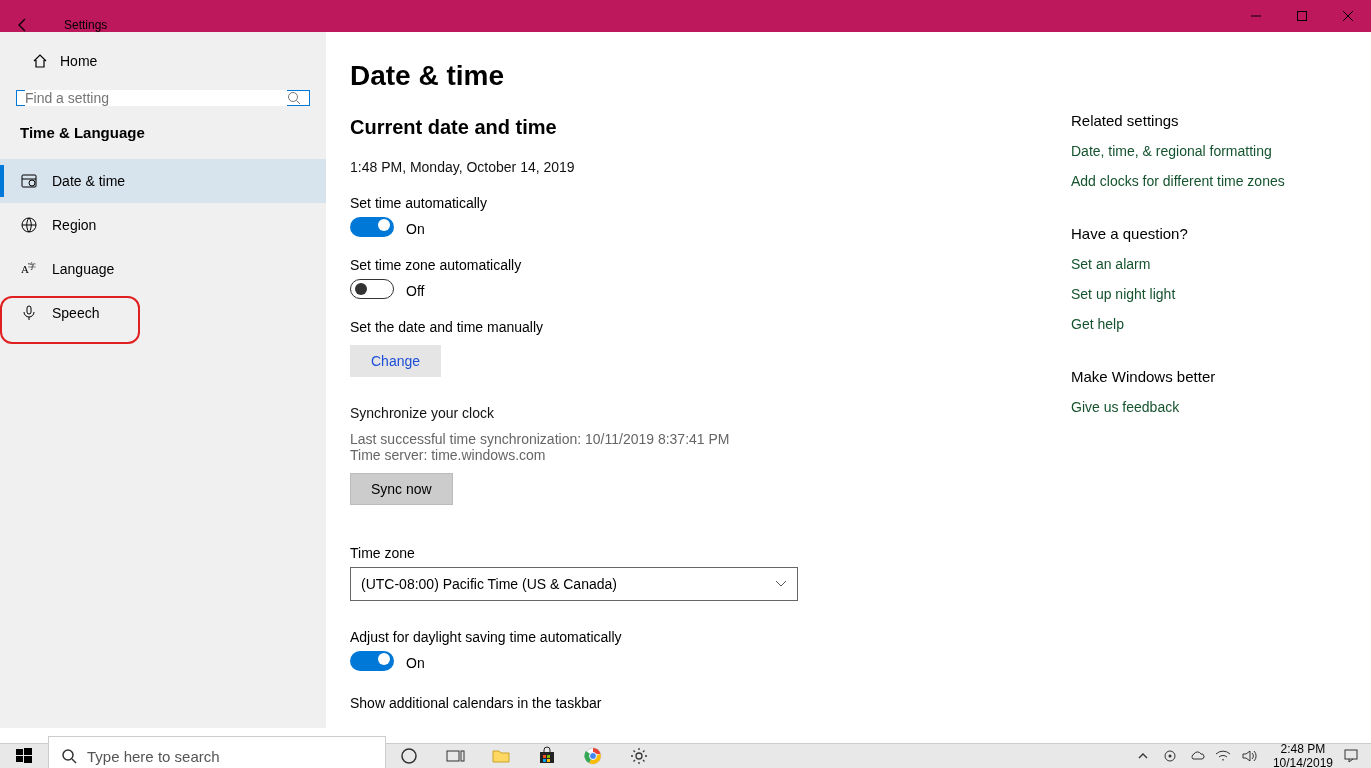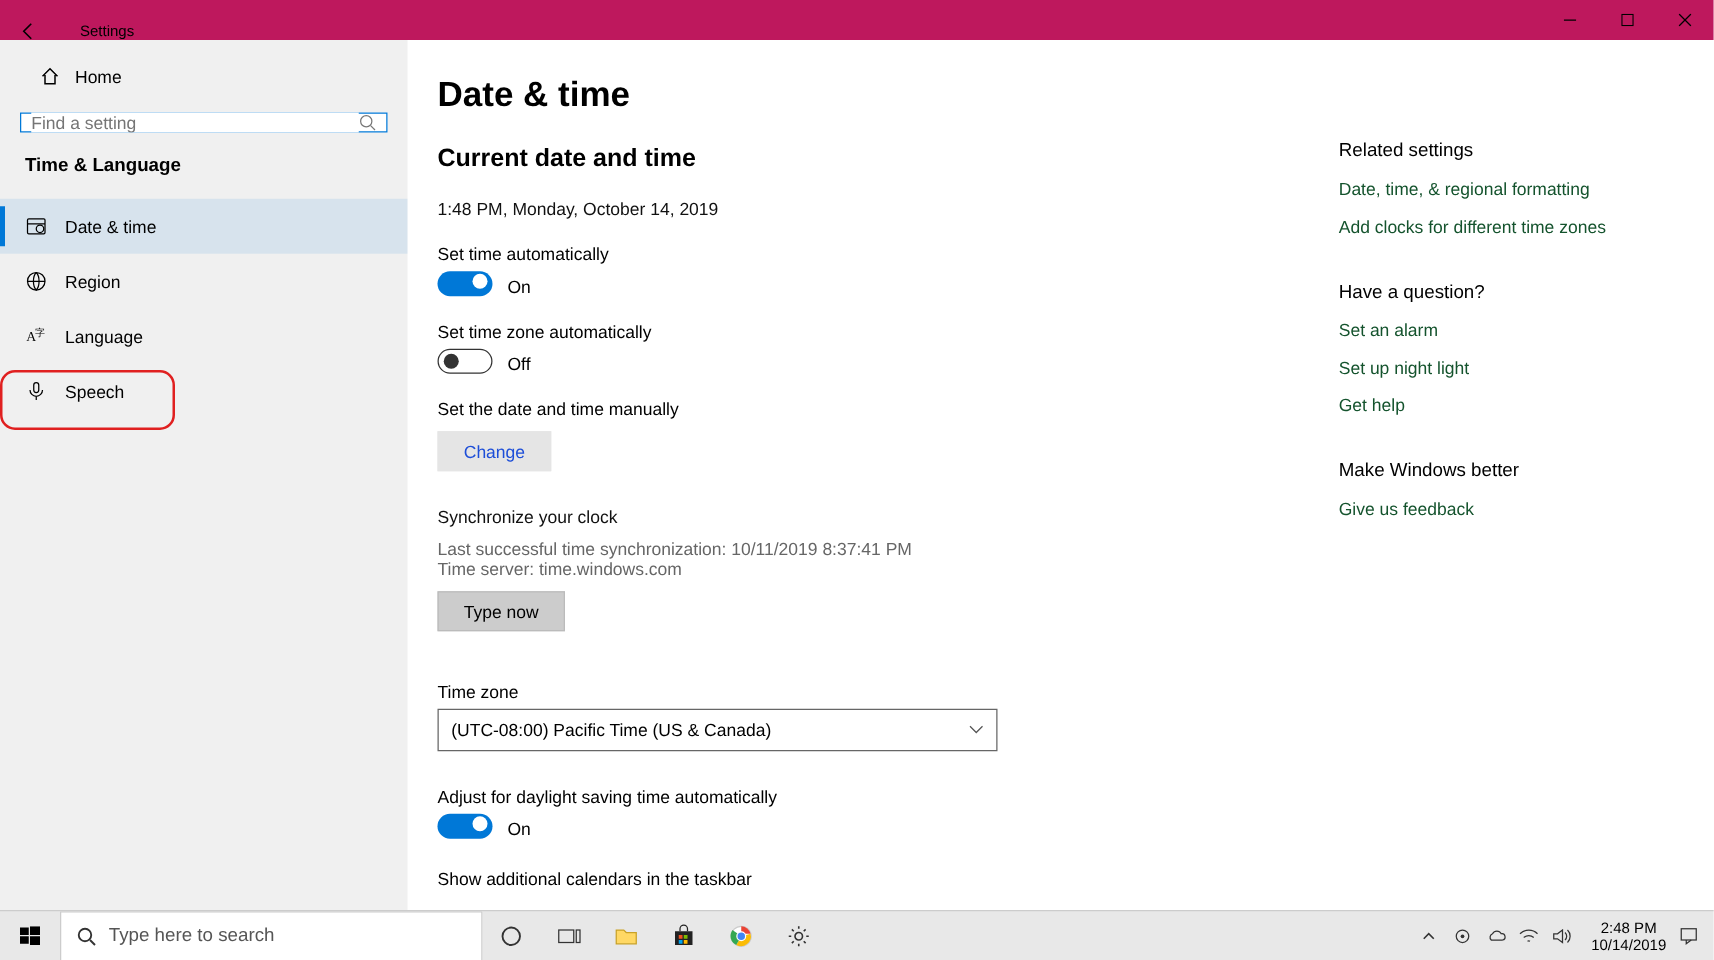--- a/index.html
+++ b/index.html
@@ -79,21 +79,21 @@
 .btn { display:inline-block; padding: 7px 20px; background:#ccc; border:1px solid #bbb; font-size:14px; cursor:pointer;}
 .btn.disabled { background:#e5e5e5; color:#1d4ed8; border-color:#e5e5e5; cursor:default;}
 .gray { color:#666; font-size:14px;}
 .select { width:448px; height:34px; border:1px solid #666; display:flex; align-items:center; padding:0 10px; justify-content:space-between; margin-top:6px; cursor:pointer;}
 .select .chev { font-size:11px; color:#555;}
 .rightcol { width: 300px; padding: 80px 20px 0 0;}
 .rh { font-size:15px; font-weight:400; margin-bottom: 14px; margin-top: 36px;}
 .rh:first-child { margin-top:0;}
 .link { color:#14532d; font-size:14px; cursor:pointer; display:block; margin-bottom:14px;}
 .taskbar {
-  position:absolute; left:0; right:0; bottom:0; height:40px;
+  position:absolute; left:0; right:0; bottom:0; height:25px;
   background:#e8e8e8; display:flex; align-items:center; border-top:1px solid #ccc;
 }
 .start { width:48px; height:40px; display:flex; align-items:center; justify-content:center; cursor:pointer;}
 .searchbox { height:40px; width:338px; background:#fff; display:flex; align-items:center; padding:0 12px; border:1px solid #ccc; cursor:text;}
 .searchbox .sicn { margin-right:10px; font-size:16px;}
 .searchbox .stxt { color:#555; font-size:15px;}
 .tb-icons { display:flex; align-items:center; height:40px;}
 .tb-btn { width:46px; height:40px; display:flex; align-items:center; justify-content:center; cursor:pointer; font-size:18px;}
 .tb-btn svg { width:20px; height:20px;}
 .tray { margin-left:auto; display:flex; align-items:center; padding-right:6px; gap:4px;}
@@ -217,21 +217,21 @@
             </div>
           <div class="tlabel">Off</div>
         </div>
 
         <div class="sub">Set the date and time manually</div>
         <div class="btn disabled" style="margin-top:4px;">Change</div>
 
         <div style="margin-top:28px;" class="plain">Synchronize your clock</div>
         <div class="gray" style="margin-top:10px;">Last successful time synchronization: 10/11/2019 8:37:41 PM</div>
         <div class="gray">Time server: time.windows.com</div>
-        <div class="btn" style="margin-top:10px;">Type now</div>
+        <div class="btn" style="margin-top:10px;">Sync now</div>
 
         <div class="sub" style="margin-top:40px;">Time zone</div>
         <div class="select">
           <span>(UTC-08:00) Pacific Time (US &amp; Canada)</span>
           <span class="chev">
             <svg width="12" height="8" viewBox="0 0 12 8">
                 <path d="M1 1 L6 6 L11 1" stroke="#555" fill="none"></path>
               </svg>
           </span>
         </div>

